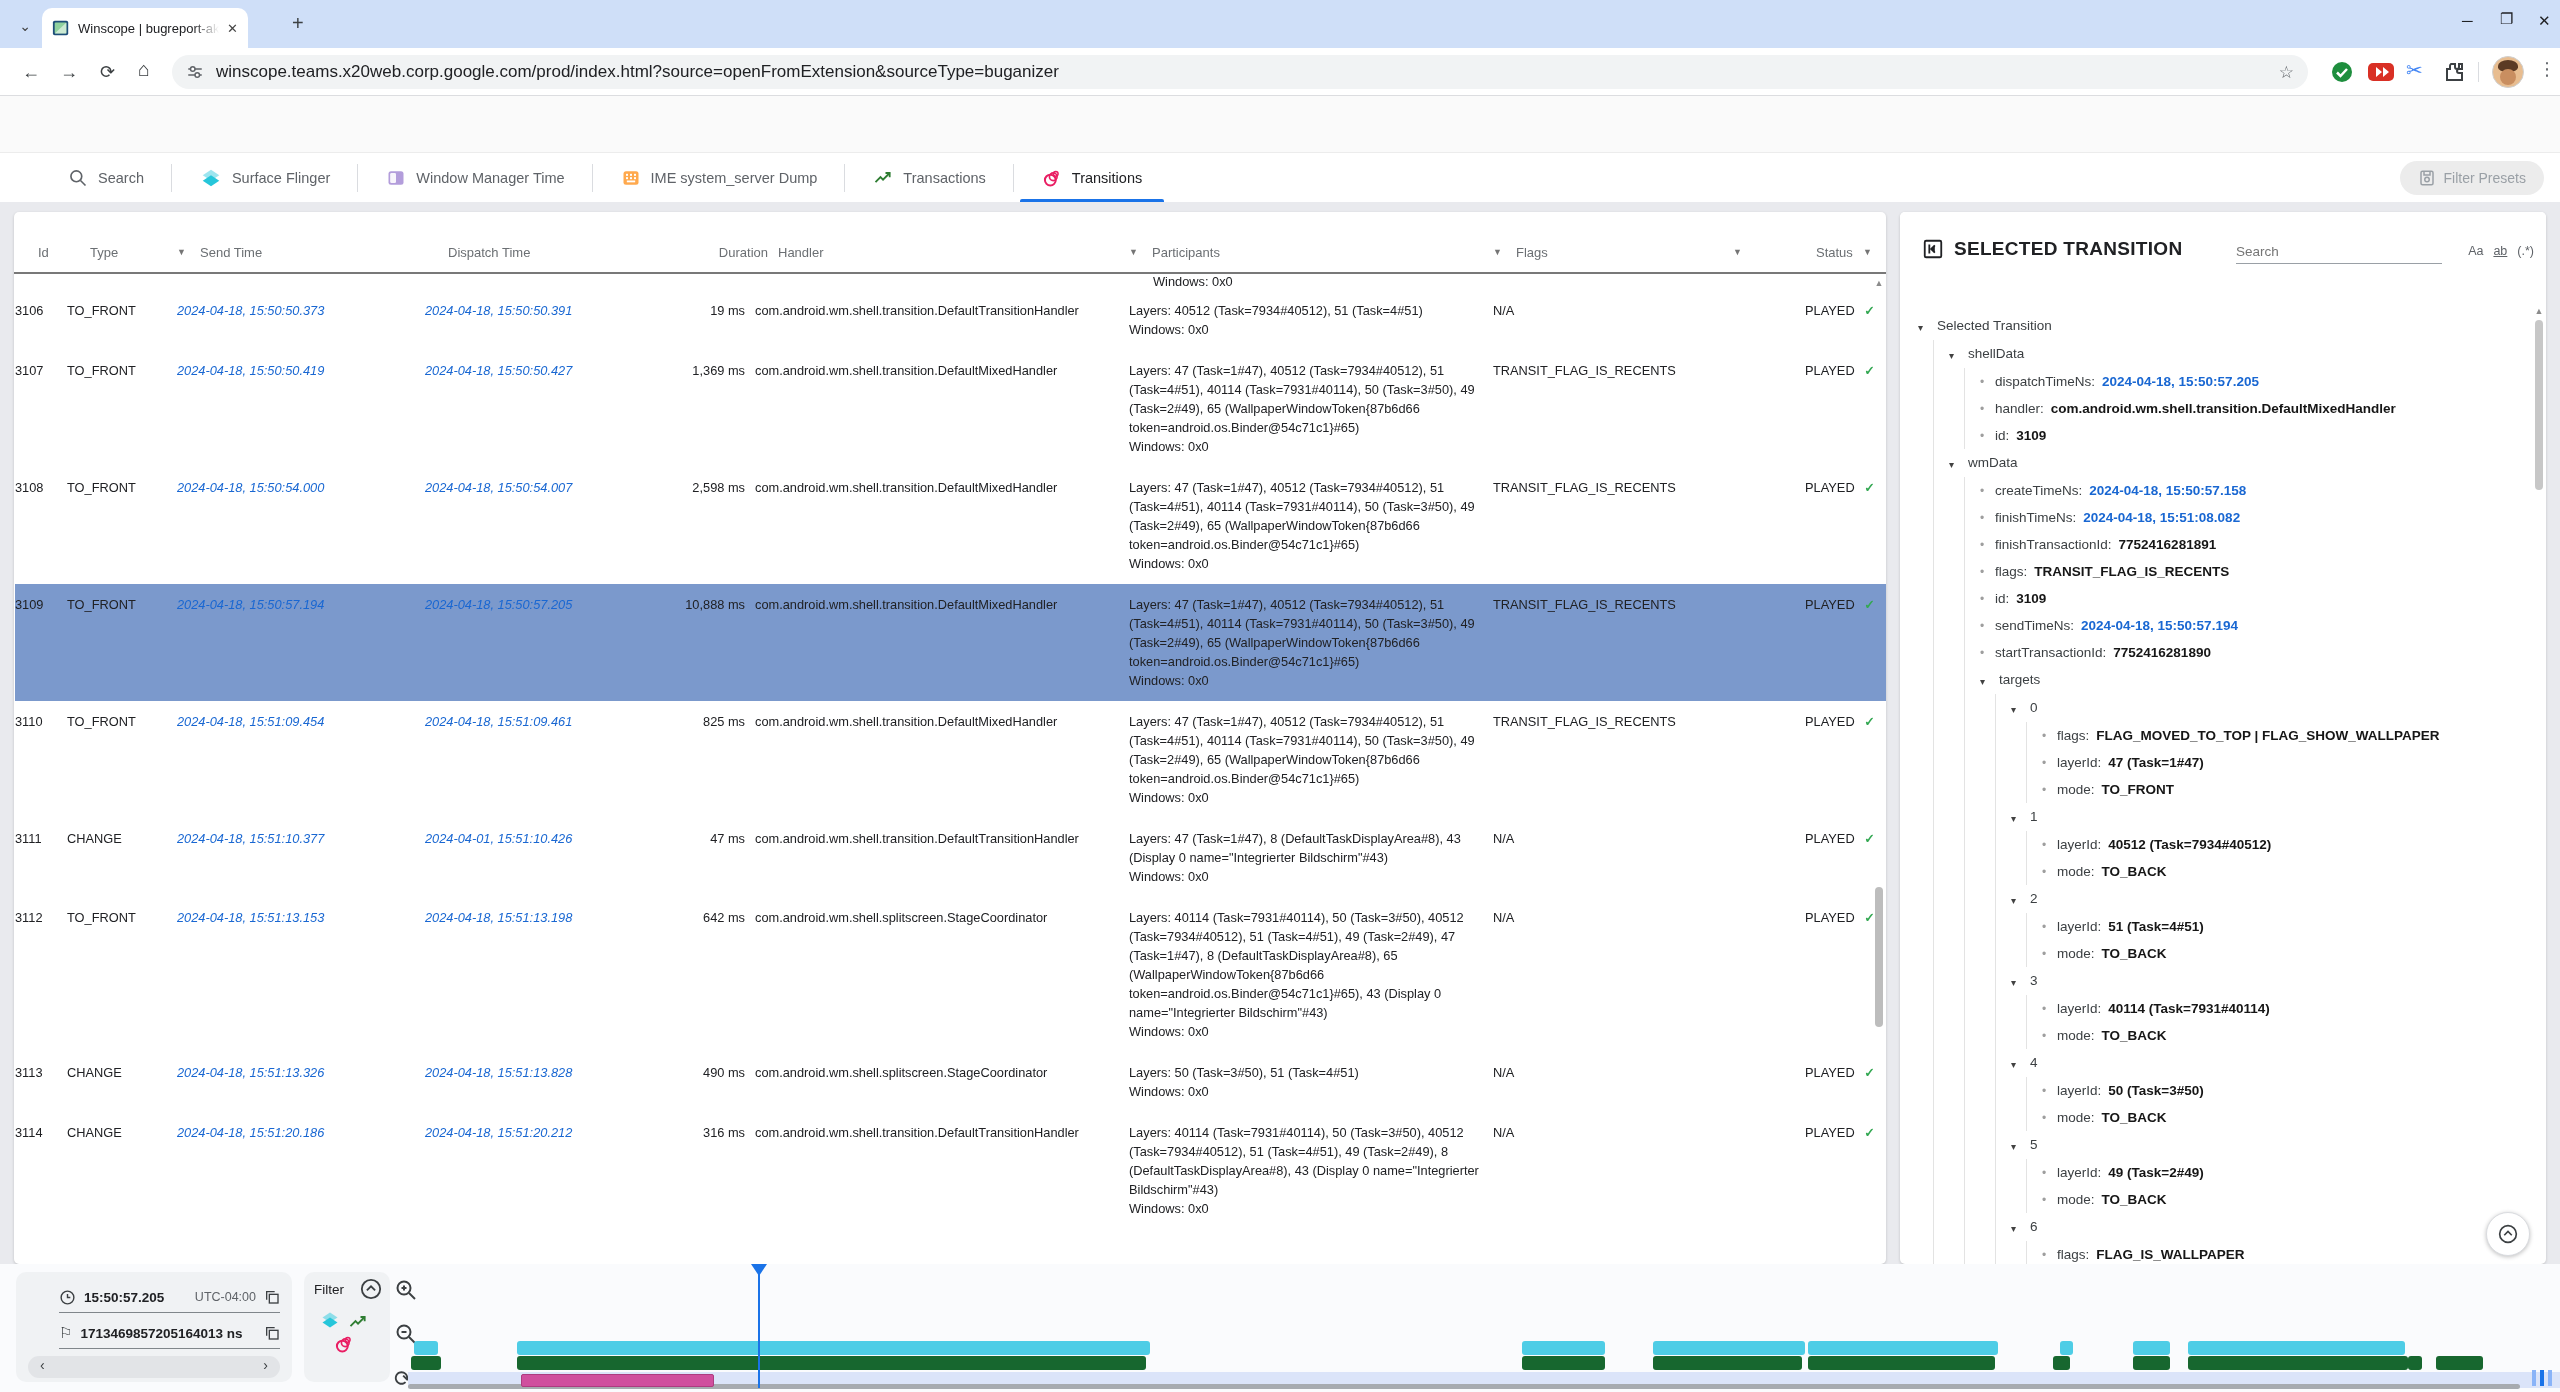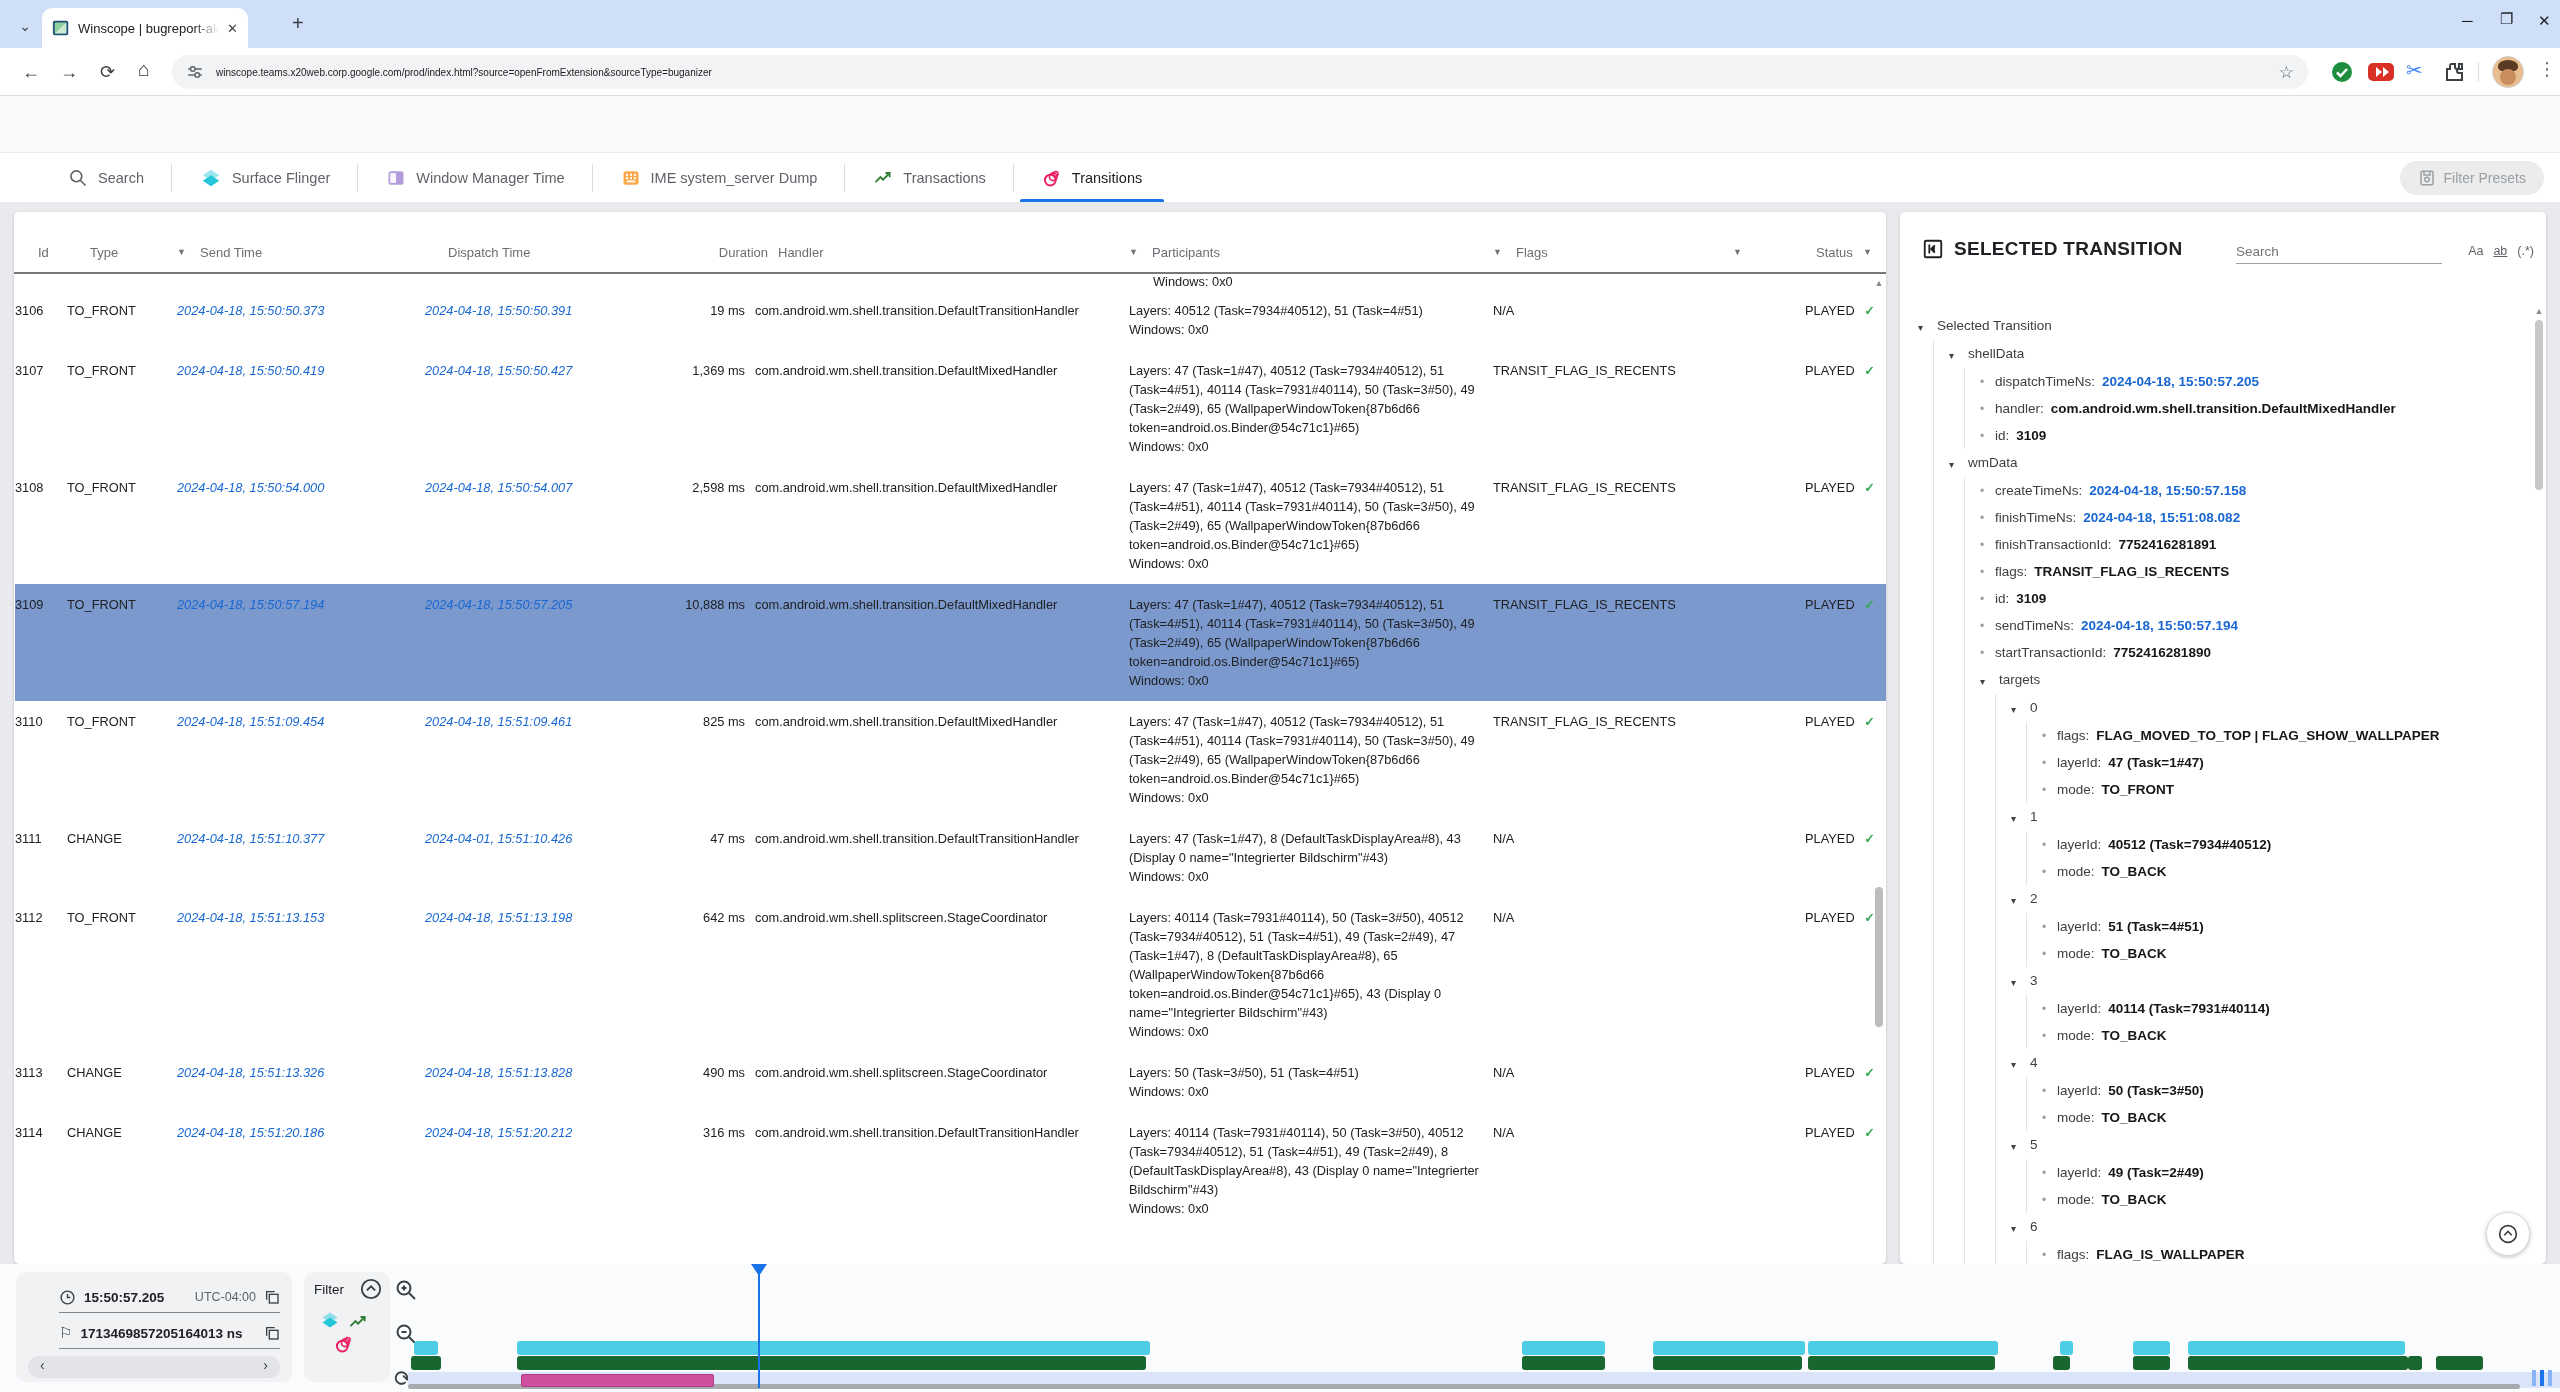--- a/index.html
+++ b/index.html
@@ -9,21 +9,21 @@
   .tabstrip{position:absolute;left:0;top:0;width:2560px;height:48px;background:#cfdff8;}
   .tab-search{position:absolute;left:12px;top:14px;width:26px;height:26px;border-radius:8px;background:#fff0;color:#444;font-size:14px;text-align:center;line-height:24px;}
   .btab{position:absolute;left:42px;top:8px;width:206px;height:40px;background:#fff;border-radius:10px 10px 0 0;display:flex;align-items:center;padding:0 10px;box-sizing:border-box;gap:8px;}
   .btab-title{font-size:13px;color:#202124;white-space:nowrap;overflow:hidden;flex:1;-webkit-mask-image:linear-gradient(90deg,#000 82%,transparent);mask-image:linear-gradient(90deg,#000 82%,transparent);}
   .btab-close{color:#444;font-size:13px;}
   .newtab{position:absolute;left:292px;top:12px;color:#3c4043;font-size:20px;line-height:22px;}
   .wctl{position:absolute;top:12px;color:#202124;font-size:15px;}
   .toolbar{position:absolute;left:0;top:48px;width:2560px;height:48px;background:#fff;border-bottom:1px solid #dcdde0;box-sizing:border-box;}
   .navico{position:absolute;top:12px;color:#3c4043;font-size:18px;line-height:24px;}
   .omnibox{position:absolute;left:172px;top:7px;width:2136px;height:34px;border-radius:17px;background:#f1f3f4;display:flex;align-items:center;padding:0 14px;box-sizing:border-box;gap:12px;}
-  .url{font-size:10px;color:#202124;white-space:nowrap;overflow:hidden;flex:1;}
+  .url{font-size:17px;color:#202124;white-space:nowrap;overflow:hidden;flex:1;}
   .extico{position:absolute;top:12px;}
   .avatar{position:absolute;left:2492px;top:8px;width:30px;height:30px;border-radius:50%;background:#e8bd90;overflow:hidden;border:1px solid #d0d0d0;}
   .avatar::after{content:"";position:absolute;left:5px;top:3px;width:20px;height:12px;border-radius:50% 50% 40% 40%;background:#5b3a24;}
   .avatar::before{content:"";position:absolute;left:7px;top:12px;width:16px;height:16px;border-radius:50%;background:#c98e60;z-index:1;}
   .tooldivider{position:absolute;left:2478px;top:14px;width:1px;height:20px;background:#dadce0;}
   
   .wsheader{position:absolute;left:0;top:96px;width:2560px;height:56px;background:#fafafa;}
   .wslogo{position:absolute;left:38px;top:108px;}
   .wstitle{position:absolute;left:86px;top:110px;font-size:27px;font-weight:bold;color:#111;}
   .fileline{position:absolute;right:14px;top:96px;height:56px;display:flex;align-items:center;gap:18px;}

